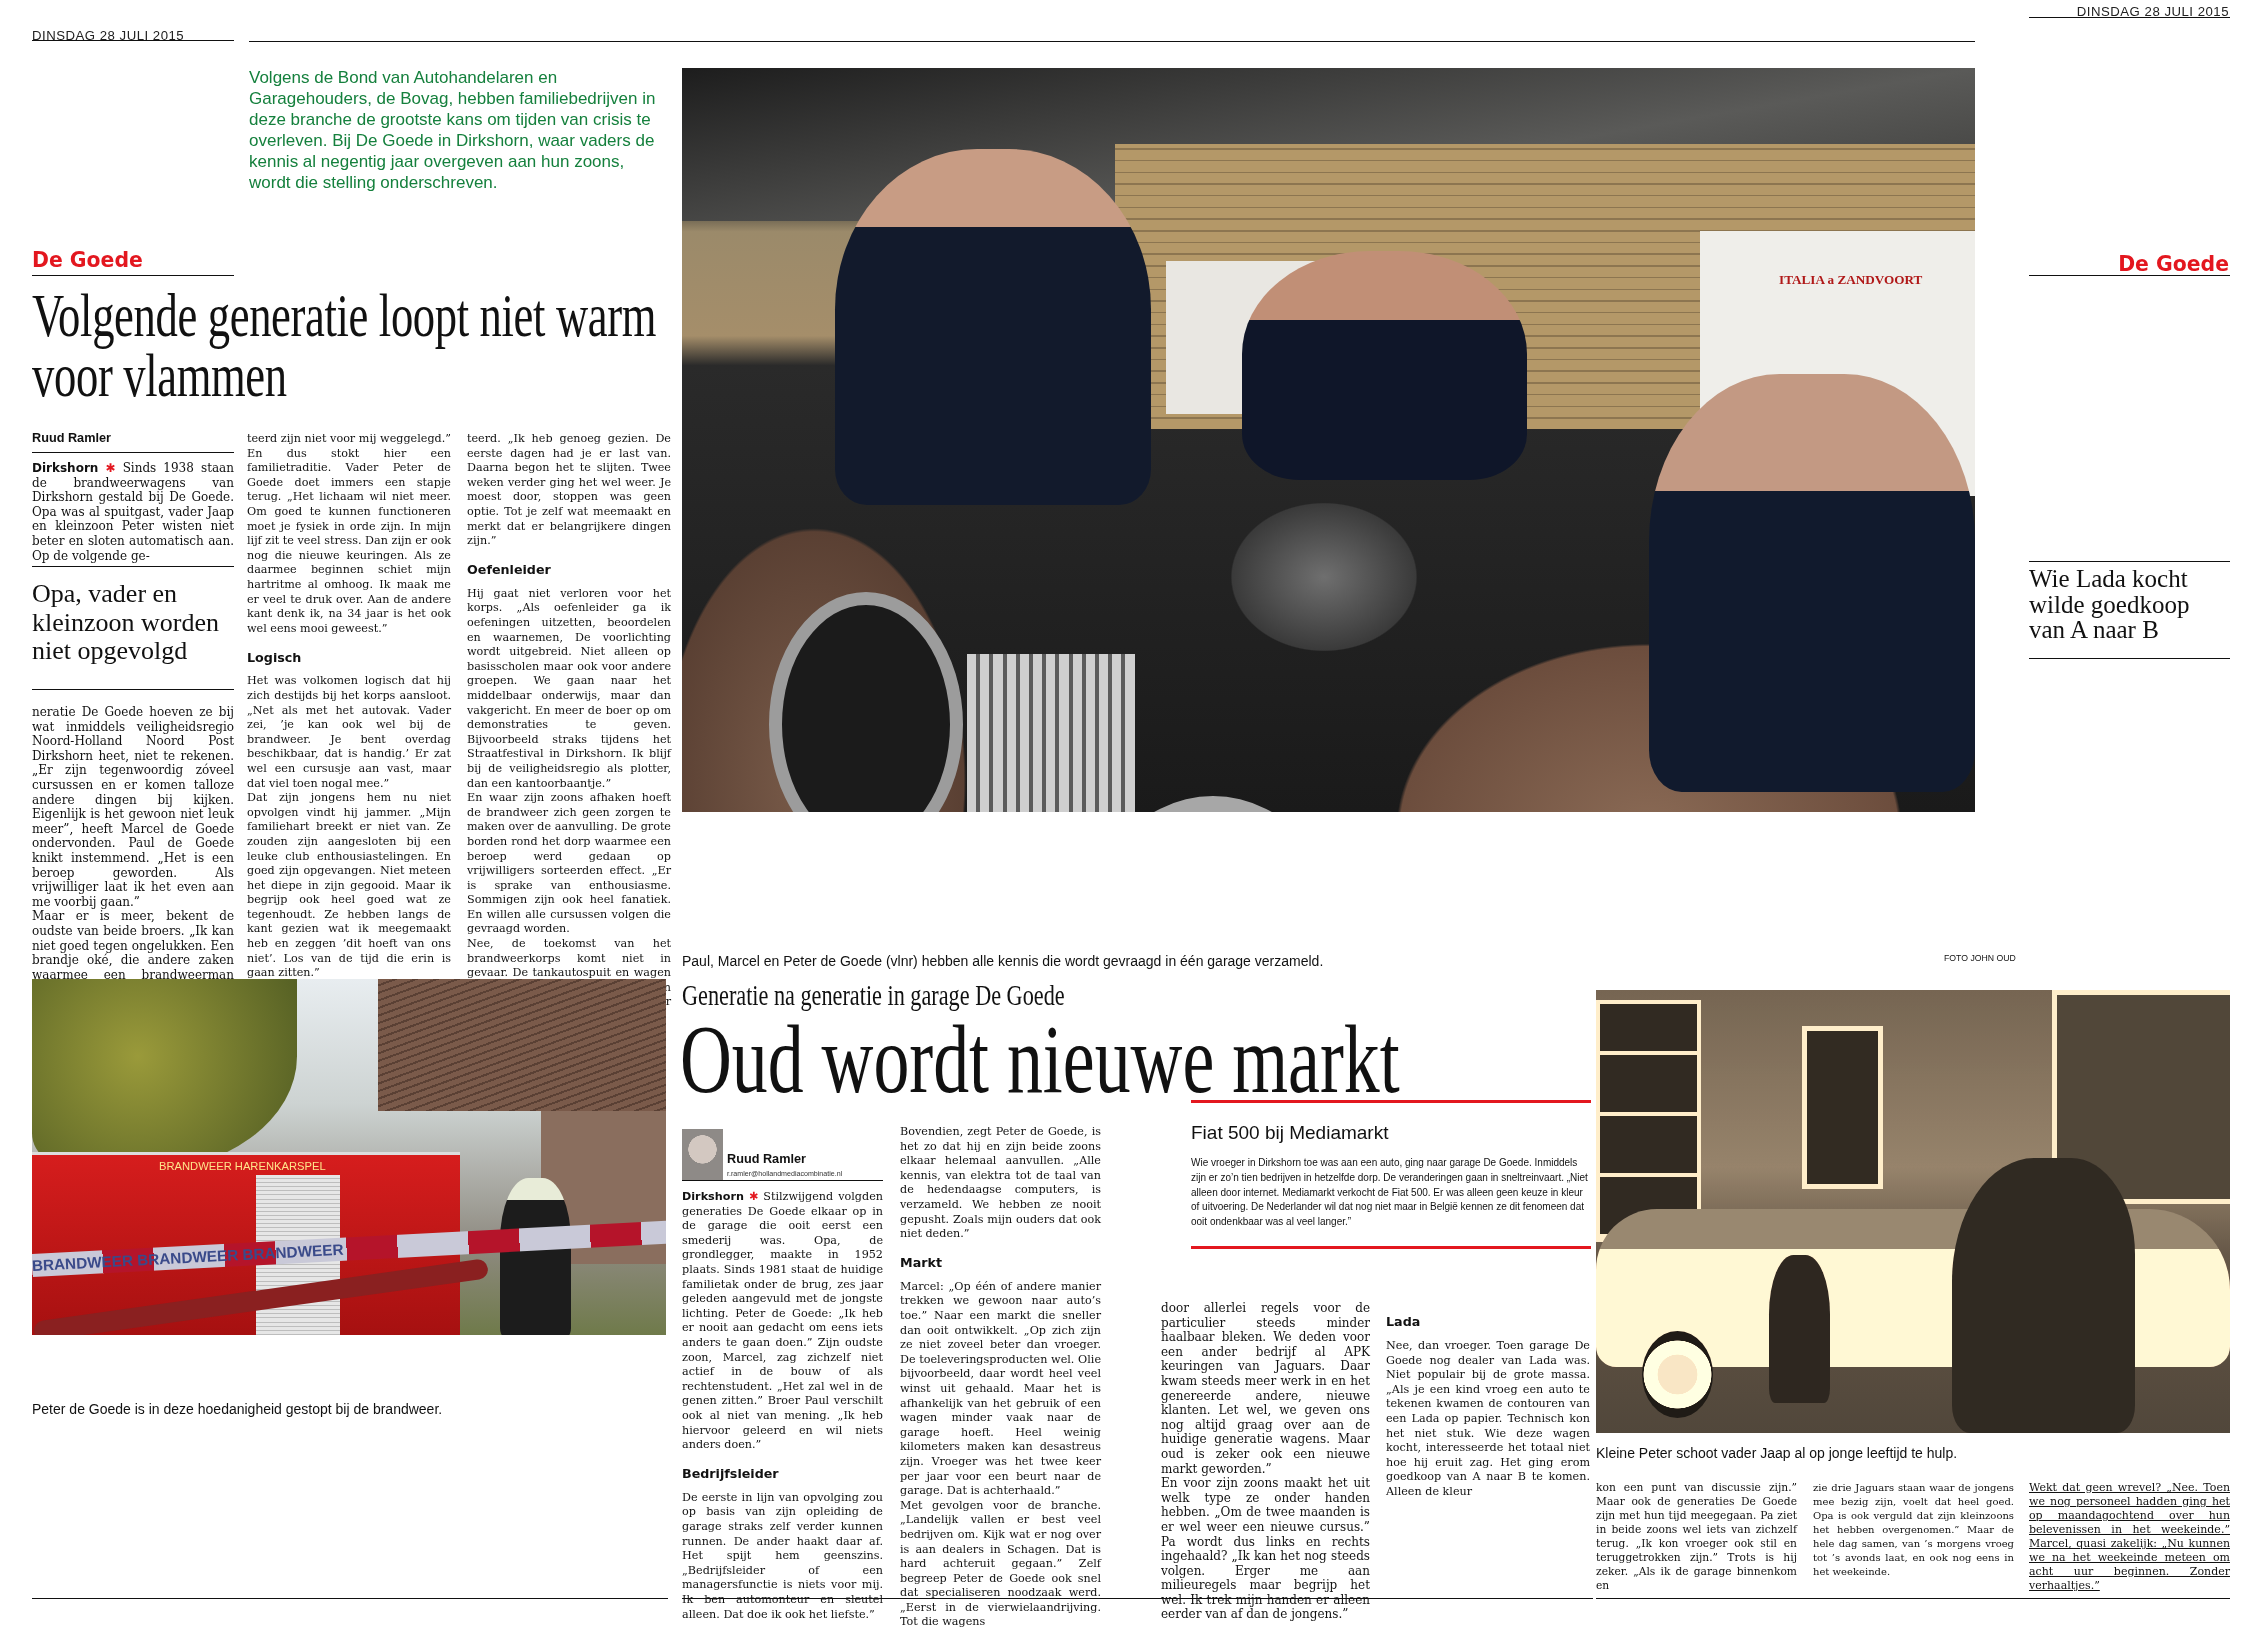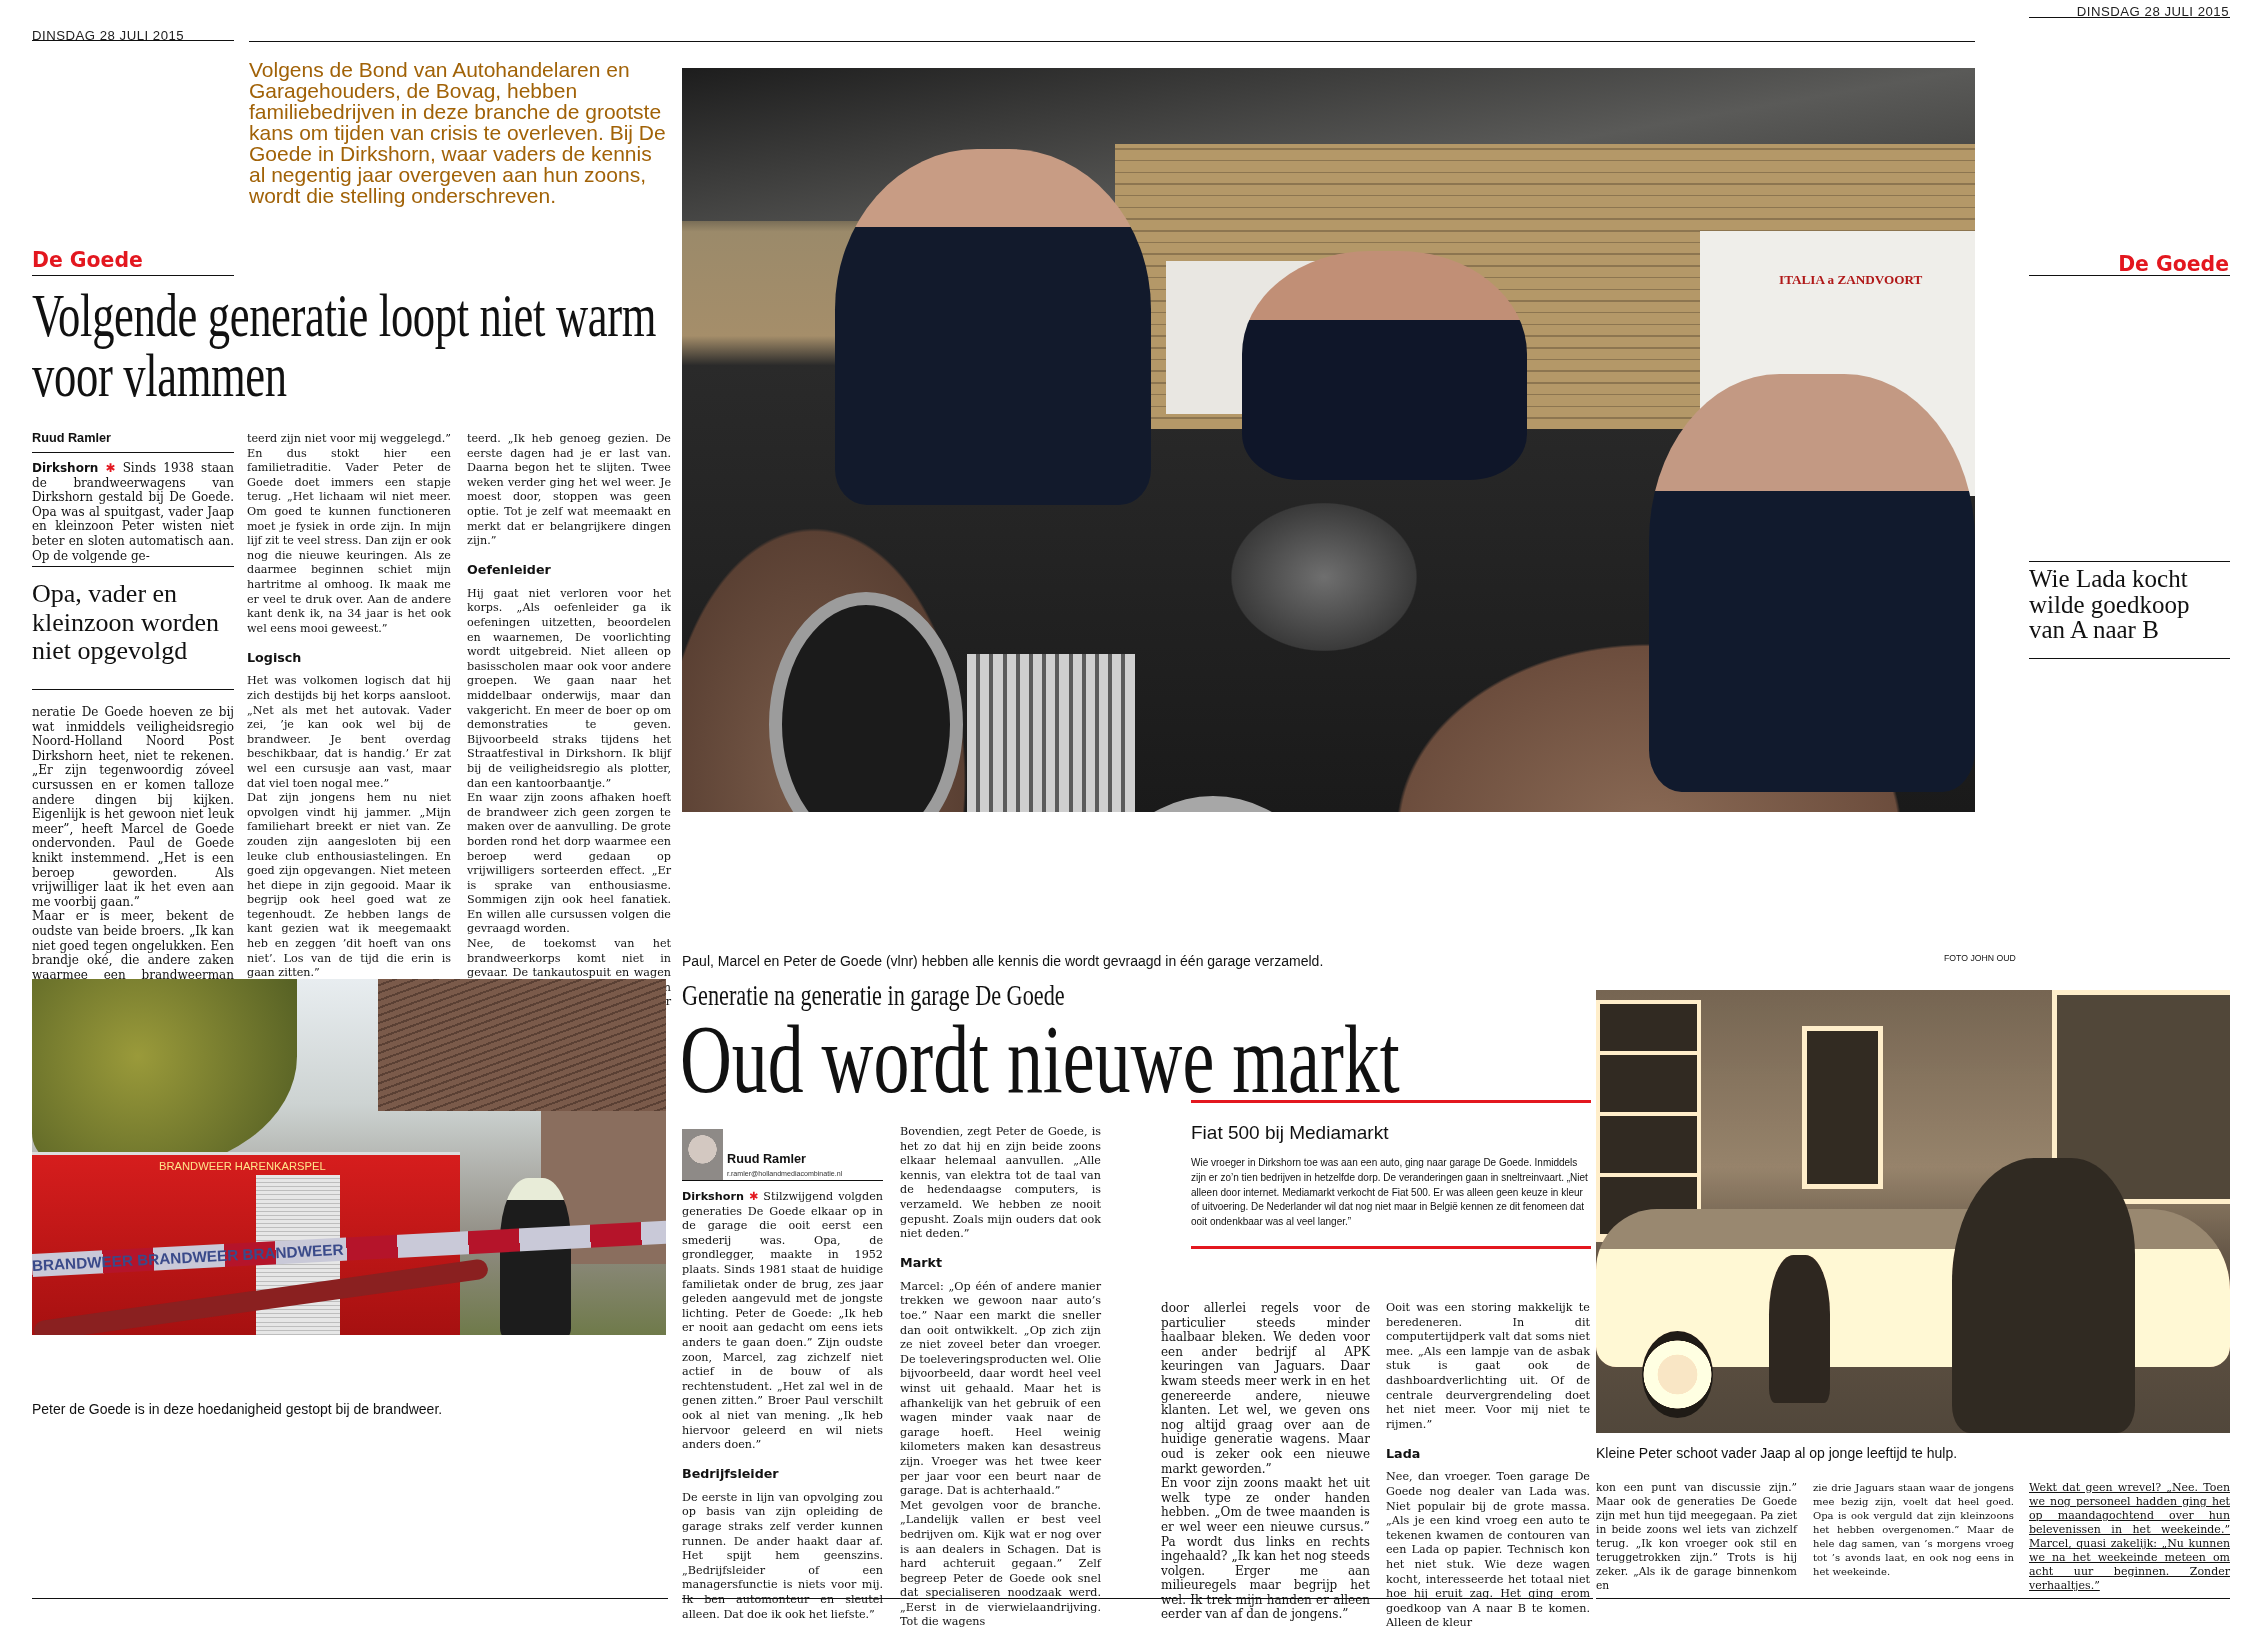--- a/index.html
+++ b/index.html
@@ -21,21 +21,21 @@
 </style>
 </head>
 <body>
 
 <div class="abs date" style="left:32px;top:28px;">DINSDAG 28 JULI 2015</div>
 <div class="rule thin" style="left:32px;top:40px;width:202px;"></div>
 <div class="rule thin" style="left:249px;top:41px;width:1726px;"></div>
 <div class="rule thin" style="left:2029px;top:17.3px;width:201px;"></div>
 <div class="abs date" style="right:32px;top:4.1px;text-align:right;">DINSDAG 28 JULI 2015</div>
 
-<div class="abs sans" style="left:249px;top:59px;width:418px;font-size:21px;line-height:21px;color:#a16207;">Volgens de Bond van Autohandelaren en Garagehouders, de Bovag, hebben familiebedrijven in deze branche de grootste kans om tijden van crisis te overleven. Bij De Goede in Dirkshorn, waar vaders de kennis al negentig jaar overgeven aan hun zoons, wordt die stelling onderschreven.</div>
+<div class="abs sans" style="left:249px;top:67px;width:418px;font-size:17px;line-height:21px;color:#15803d;">Volgens de Bond van Autohandelaren en Garagehouders, de Bovag, hebben familiebedrijven in deze branche de grootste kans om tijden van crisis te overleven. Bij De Goede in Dirkshorn, waar vaders de kennis al negentig jaar overgeven aan hun zoons, wordt die stelling onderschreven.</div>
 
 <div class="photo" style="left:682px;top:68px;width:1293px;height:744px;background:
        radial-gradient(ellipse 153px 122px at 642px 509px,#6f6f6f 0%,#3a3a3a 60%,transparent 61%),
        radial-gradient(ellipse 356px 265px at 967px 764px,#8a6a55 0%,#6c4d3d 70%,transparent 71%),
        radial-gradient(ellipse 214px 356px at 132px 713px,#7a5c4a 0%,#5a4033 70%,transparent 71%),
        linear-gradient(180deg,#2b2b2b 0%,#3c3a35 18%,#9b8a6a 22%,#a58e6a 36%,#2a2a2a 40%,#1a1a1a 100%);">
   <div class="abs" style="left:0;top:0;width:1293px;height:153px;background:linear-gradient(170deg,#1d1d1d,#5a5a58 60%,#3a3a38);"></div>
   <div class="abs" style="left:433px;top:76px;width:861px;height:285px;background:repeating-linear-gradient(0deg,#b49868 0 10.2px,#8c7550 10.2px 11.7px);"></div>
   <div class="abs" style="left:484px;top:193px;width:285px;height:153px;background:#e9e7e2;"></div>
   <div class="abs" style="left:1018px;top:163px;width:275px;height:265px;background:#efeeea;">
@@ -128,21 +128,20 @@
 <div class="abs" style="left:1191px;top:1100px;width:400px;height:143px;border-top:3.6px solid #e3171f;border-bottom:3.6px solid #e3171f;">
   <div class="abs sans" style="left:0;top:19.3px;font-size:19px;">Fiat 500 bij Mediamarkt</div>
   <div class="abs sans" style="left:0;top:53px;width:400px;font-size:10px;line-height:14.8px;">Wie vroeger in Dirkshorn toe was aan een auto, ging naar garage De Goede. Inmiddels zijn er zo’n tien bedrijven in hetzelfde dorp. De veranderingen gaan in sneltreinvaart. „Niet alleen door internet. Mediamarkt verkocht de Fiat 500. Er was alleen geen keuze in kleur of uitvoering. De Nederlander wil dat nog niet maar in België kennen ze dit fenomeen dat ooit ondenkbaar was al veel langer.”</div>
 </div>
 
 <div class="abs body" style="left:1161px;top:1301px;width:209px;font-size:12px;">
   <p>door allerlei regels voor de particulier steeds minder haalbaar bleken. We deden voor een ander bedrijf al APK keuringen van Jaguars. Daar kwam steeds meer werk in en het genereerde andere, nieuwe klanten. Let wel, we geven ons nog altijd graag over aan de huidige generatie wagens. Maar oud is zeker ook een nieuwe markt geworden.”</p>
   <p>En voor zijn zoons maakt het uit welk type ze onder handen hebben. „Om de twee maanden is er wel weer een nieuwe cursus.” Pa wordt dus links en rechts ingehaald? „Ik kan het nog steeds volgen. Erger me aan milieuregels maar begrijp het wel. Ik trek mijn handen er alleen eerder van af dan de jongens.”</p>
 </div>
 <div class="abs body" style="left:1386px;top:1301px;width:204px;font-size:11.2px;">
-  <p>Ooit was een storing makkelijk te beredeneren. In dit computertijdperk valt dat soms niet mee. „Als een lampje van de asbak stuk is gaat ook de dashboardverlichting uit. Of de centrale deurvergrendeling doet het niet meer. Voor mij niet te rijmen.”</p>
   <span class="sub">Lada</span>
   <p>Nee, dan vroeger. Toen garage De Goede nog dealer van Lada was. Niet populair bij de grote massa. „Als je een kind vroeg een auto te tekenen kwamen de contouren van een Lada op papier. Technisch kon het niet stuk. Wie deze wagen kocht, interesseerde het totaal niet hoe hij eruit zag. Het ging erom goedkoop van A naar B te komen. Alleen de kleur</p>
 </div>
 <div class="rule thin" style="left:682px;top:1598px;width:911px;"></div>
 
 <div class="photo" style="left:1596px;top:990px;width:634px;height:443px;background:linear-gradient(180deg,#6d5a4c 0%,#8a7565 40%,#5d4d42 60%,#4a3f38 100%);filter:sepia(0.5);">
   <div class="abs" style="left:0;top:10.2px;width:97px;height:234px;background:repeating-linear-gradient(0deg,#e2d7c9 0 4.1px,#2d2520 4.1px 61px);border:4.1px solid #e2d7c9;"></div>
   <div class="abs" style="left:206px;top:36px;width:71px;height:153px;background:#2e2620;border:5.1px solid #e2d7c9;"></div>
   <div class="abs" style="left:456px;top:0;width:178px;height:204px;background:#4a3f36;border:5.1px solid #e2d7c9;"></div>
   <div class="abs" style="left:0;top:219px;width:634px;height:158px;border-radius:61px 81px 20.4px 20.4px;background:linear-gradient(180deg,#8a7a6c 0 25%,#eae1d4 25% 100%);"></div>

